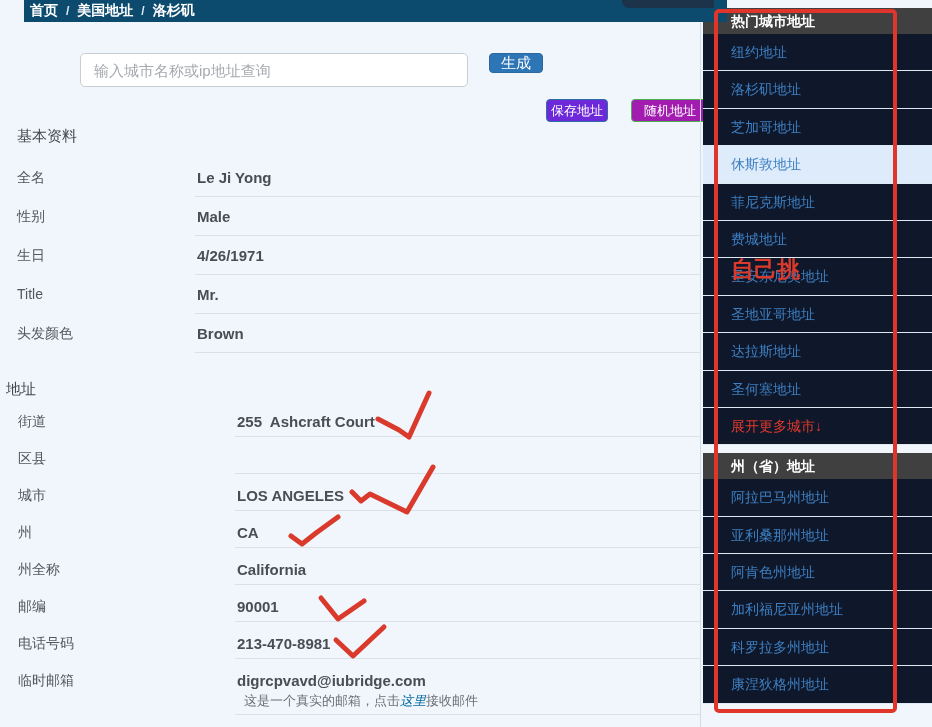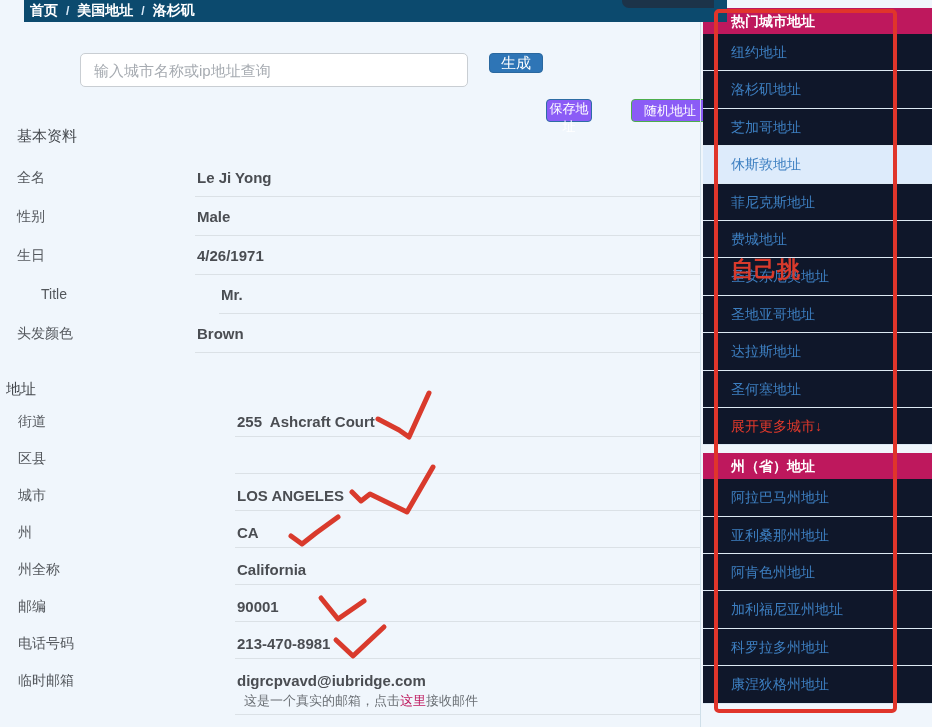--- a/index.html
+++ b/index.html
@@ -32,48 +32,48 @@
     font-family:inherit;
     margin-left:10px;
   }
   .search-input::placeholder { color:#a6abb1; }
   .btn { border-radius:4px; color:#fff; cursor:pointer; font-family:inherit; border:1px solid transparent; }
   .btn-generate {
     position:absolute; left:489px; top:53px; width:54px; height:20px;
     background:#2e75b6; border-color:#2a689f; font-size:15px;
   }
   .btn-save {
-    position:absolute; left:546px; top:99px; width:46px; height:23px;
-    background:#8b5cf6; border-color:#2e6da4; font-size:13px;
+    position:absolute; left:546px; top:99px; width:62px; height:23px;
+    background:#6d28d9; border-color:#2e6da4; font-size:13px;
   }
   .btn-random {
     position:absolute; left:631px; top:99px; width:78px; height:23px;
-    background:#8b5cf6; border-color:#4cae4c; font-size:13px;
+    background:#a21caf; border-color:#4cae4c; font-size:13px;
   }
   
   .sec-title { position:absolute; font-size:15px; color:#45494e; }
   .frow { position:absolute; left:0; width:700px; height:46px; }
   .flabel { position:absolute; top:0; font-size:14px; color:#53575c; white-space:nowrap; }
   .fvalue { position:absolute; top:0; font-size:15px; font-weight:bold; color:#47,#4a4d52; color:#4a4d52; white-space:pre; }
   .fline  { position:absolute; height:1px; background:#dbe1e6; right:0; }
   .basic .flabel { left:17px; }
   .basic .fvalue { left:197px; }
   .basic .fline  { left:195px; top:27px; }
   .addr  .flabel { left:18px; }
   .addr  .fvalue { left:237px; }
   .addr  .fline  { left:235px; top:23px; }
   .email-row .fline { top:42px; }
   .email-note { position:absolute; left:244px; top:20px; font-size:13px; color:#6b7075; white-space:nowrap; }
-  .email-note a { color:#be185d; text-decoration:none; cursor:pointer; }
+  .email-note a { color:#0369a1; text-decoration:none; cursor:pointer;font-style:italic; }
   
   .vsep { position:absolute; left:700px; top:0; width:1px; height:727px; background:#cfdfe9; }
   
   .sidebar { position:absolute; left:703px; top:8px; width:229px; z-index:2; }
   .side-header {
-    height:26px; line-height:26px; background:#be185d; color:#fff;
+    height:26px; line-height:26px; background:#404040; color:#fff;
     font-size:14px; font-weight:bold; padding-left:28px;
   }
   .side-item {
     display:block; height:37.4px; line-height:37.4px; padding-left:28px;
     font-size:14px; color:#3d7fc1; text-decoration:none; cursor:pointer;
     background:#0f172a; border-bottom:1px solid #dde9f3;
   }
   .side-item.active { background:#ddebfb; }
   .side-item.more { color:#e2392b; }
   .state-section { margin-top:8px; }
@@ -107,21 +107,21 @@
 <div class="frow basic" style="top:208px;">
   <span class="flabel">性别</span>
   <span class="fvalue">Male</span>
   <i class="fline"></i>
 </div>
 <div class="frow basic" style="top:247px;">
   <span class="flabel">生日</span>
   <span class="fvalue">4/26/1971</span>
   <i class="fline"></i>
 </div>
-<div class="frow basic" style="top:286px;margin-left:24px;">
+<div class="frow basic" style="top:286px;">
   <span class="flabel">Title</span>
   <span class="fvalue">Mr.</span>
   <i class="fline"></i>
 </div>
 <div class="frow basic" style="top:325px;">
   <span class="flabel">头发颜色</span>
   <span class="fvalue">Brown</span>
   <i class="fline"></i>
 </div>
 

